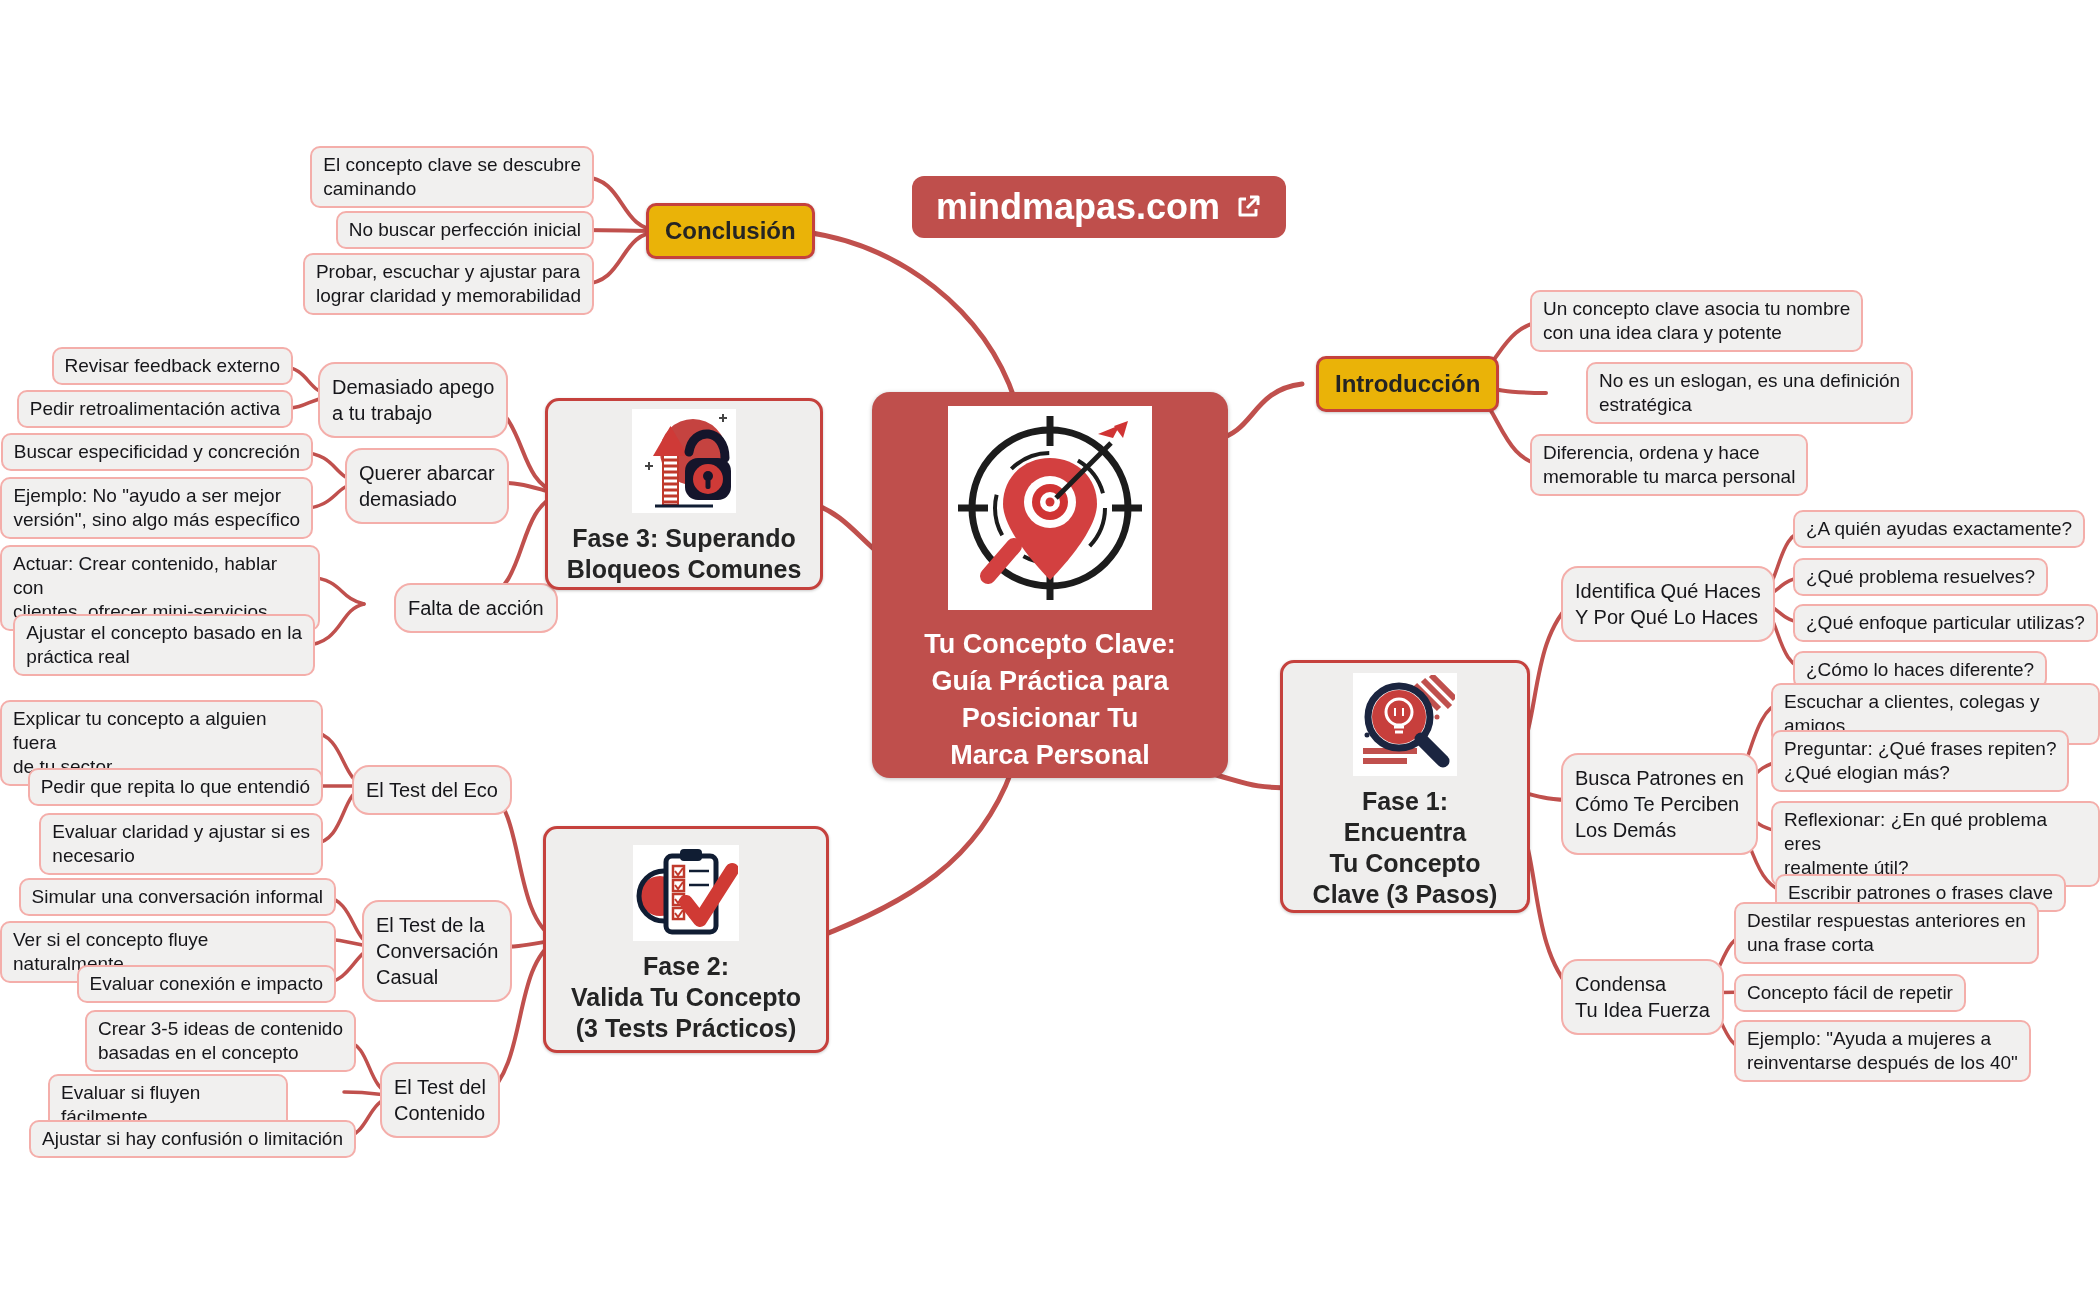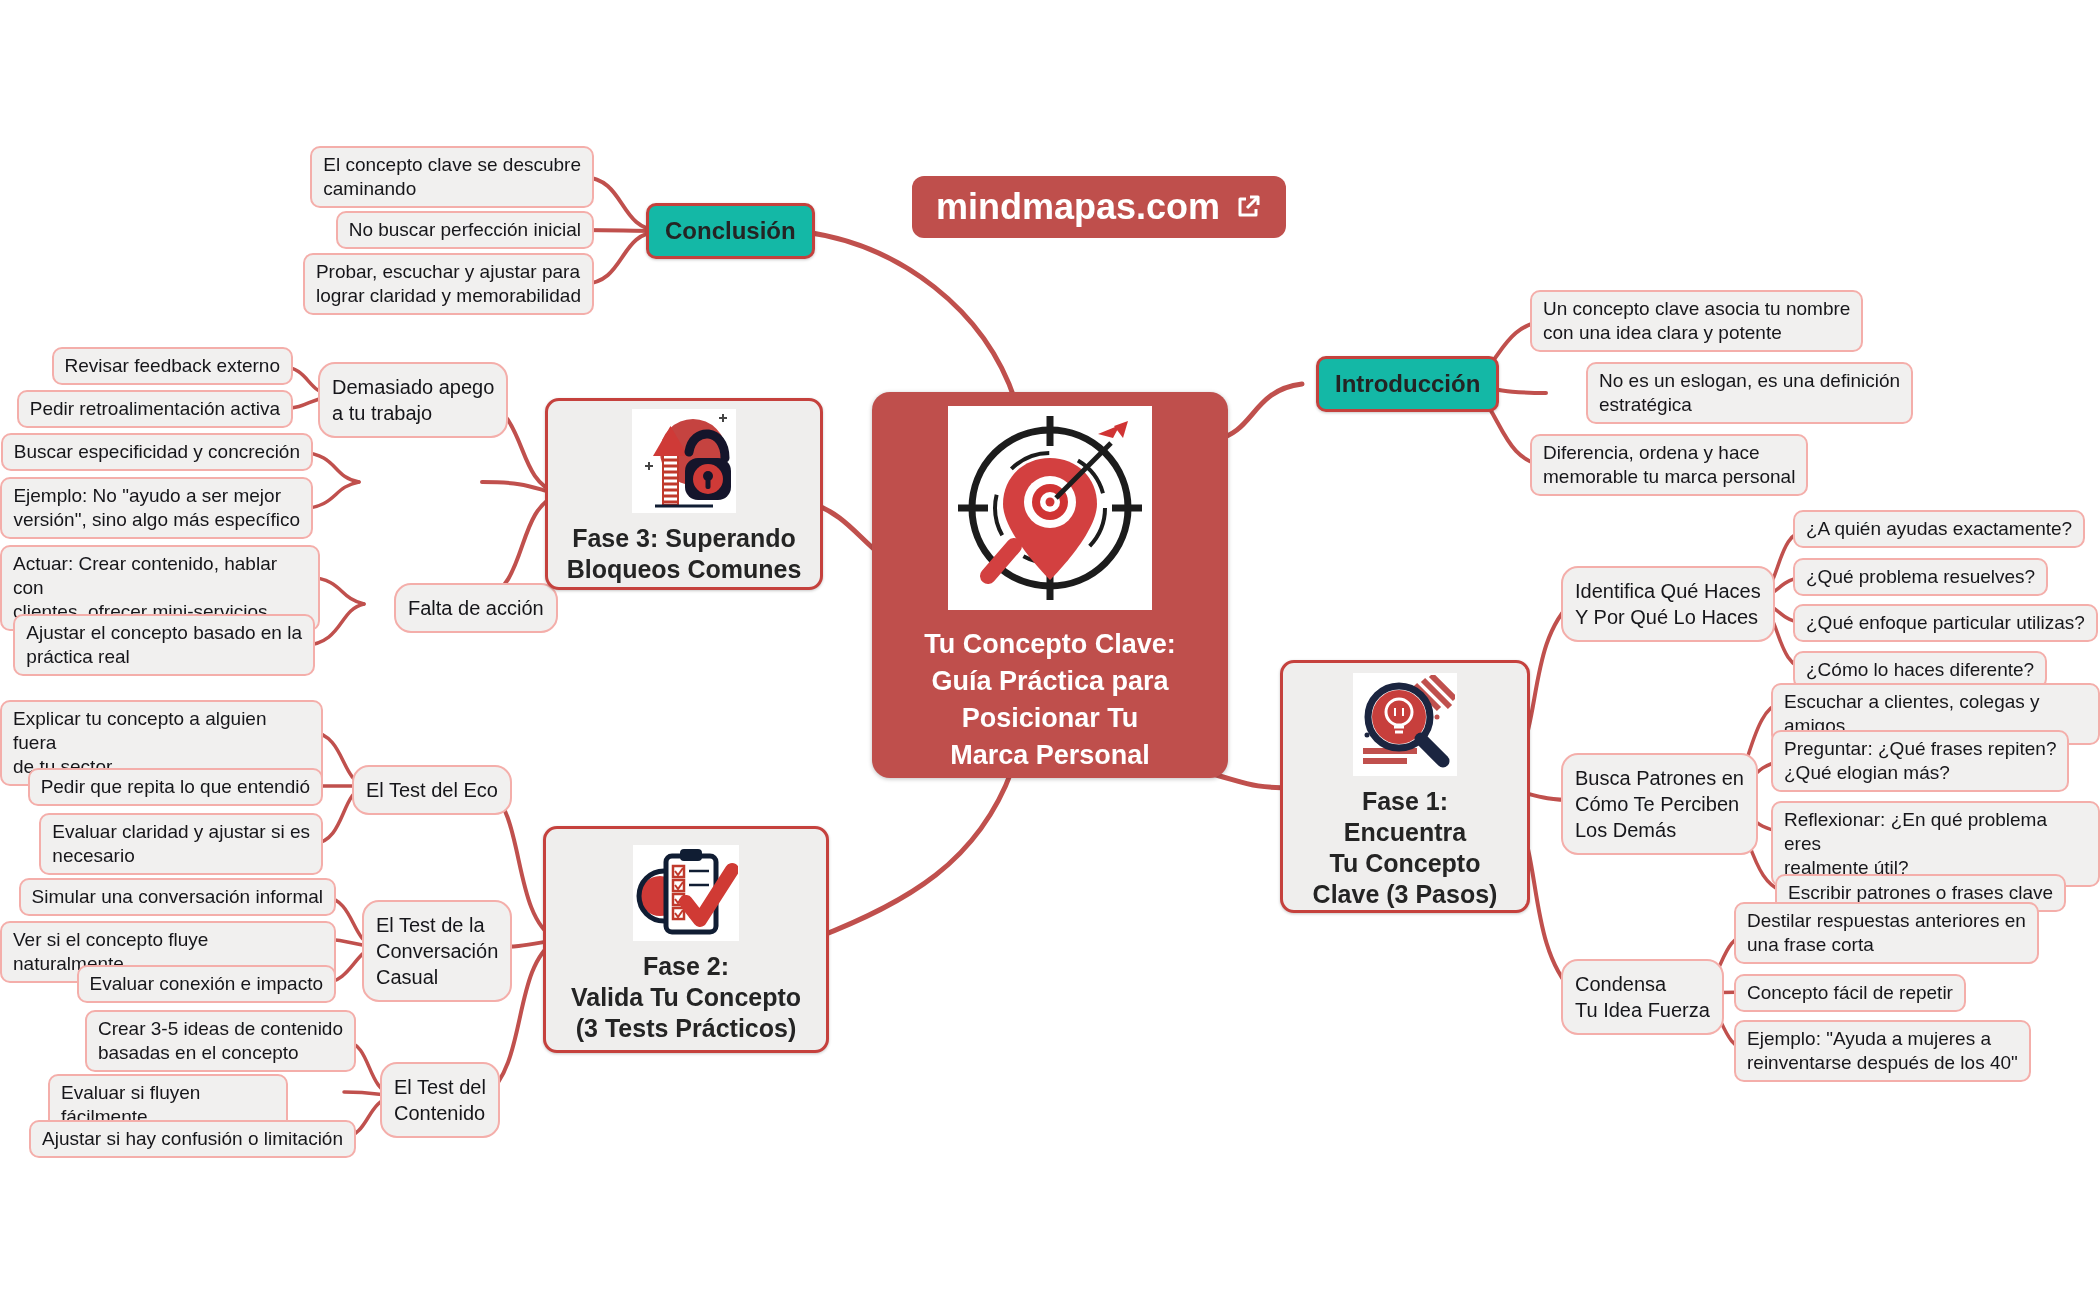--- a/index.html
+++ b/index.html
@@ -12,21 +12,21 @@
     position:absolute;z-index:2;background:#f1f0ef;border:2px solid #f4aeaa;
     border-radius:10px;padding:5px 11px;font-size:19px;line-height:24px;
     color:#16161a;white-space:pre-line;
   }
   .sub{
     position:absolute;z-index:2;background:#f1f0ef;border:2px solid #f4aeaa;
     border-radius:17px;padding:10px 12px;font-size:20px;line-height:26px;
     color:#16161a;white-space:pre-line;
   }
   .topic{
-    position:absolute;z-index:3;background:#14b8a6;border:3px solid #c5413d;
+    position:absolute;z-index:3;background:#eab308;border:3px solid #c5413d;
     border-radius:10px;padding:10px 16px;font-size:24px;font-weight:bold;
     line-height:30px;color:#242424;white-space:pre-line;text-align:center;
     box-shadow:0 1px 3px rgba(0,0,0,.22);
   }
   .fase{
     position:absolute;z-index:3;background:#efeeed;border:3px solid #c5413d;
     border-radius:14px;display:flex;flex-direction:column;align-items:center;
     box-sizing:border-box;box-shadow:0 1px 3px rgba(0,0,0,.22);
   }
   .fase .imgbox{background:#ffffff;display:flex;align-items:center;justify-content:center;}
@@ -274,20 +274,22 @@
     </div>
     <div class="fase-label">Fase 3: Superando
 Bloqueos Comunes</div>
   </div>
 
   <div class="sub" style="left:318px;top:362px;">Demasiado apego
 a tu trabajo</div>
   <div class="leaf" style="right:1807px;top:347px;">Revisar feedback externo</div>
   <div class="leaf" style="right:1807px;top:390px;">Pedir retroalimentación activa</div>
 
+  <div class="sub" style="left:345px;top:448px;">Querer abarcar
+demasiado</div>
   <div class="leaf" style="right:1787px;top:433px;">Buscar especificidad y concreción</div>
   <div class="leaf" style="right:1787px;top:477px;">Ejemplo: No "ayudo a ser mejor
 versión", sino algo más específico</div>
 
   <div class="sub" style="left:350px;top:583px;margin-left:44px;">Falta de acción</div>
   <div class="leaf" style="right:1780px;top:545px;">Actuar: Crear contenido, hablar con
 clientes, ofrecer mini-servicios</div>
   <div class="leaf" style="right:1785px;top:614px;">Ajustar el concepto basado en la
 práctica real</div>
 

